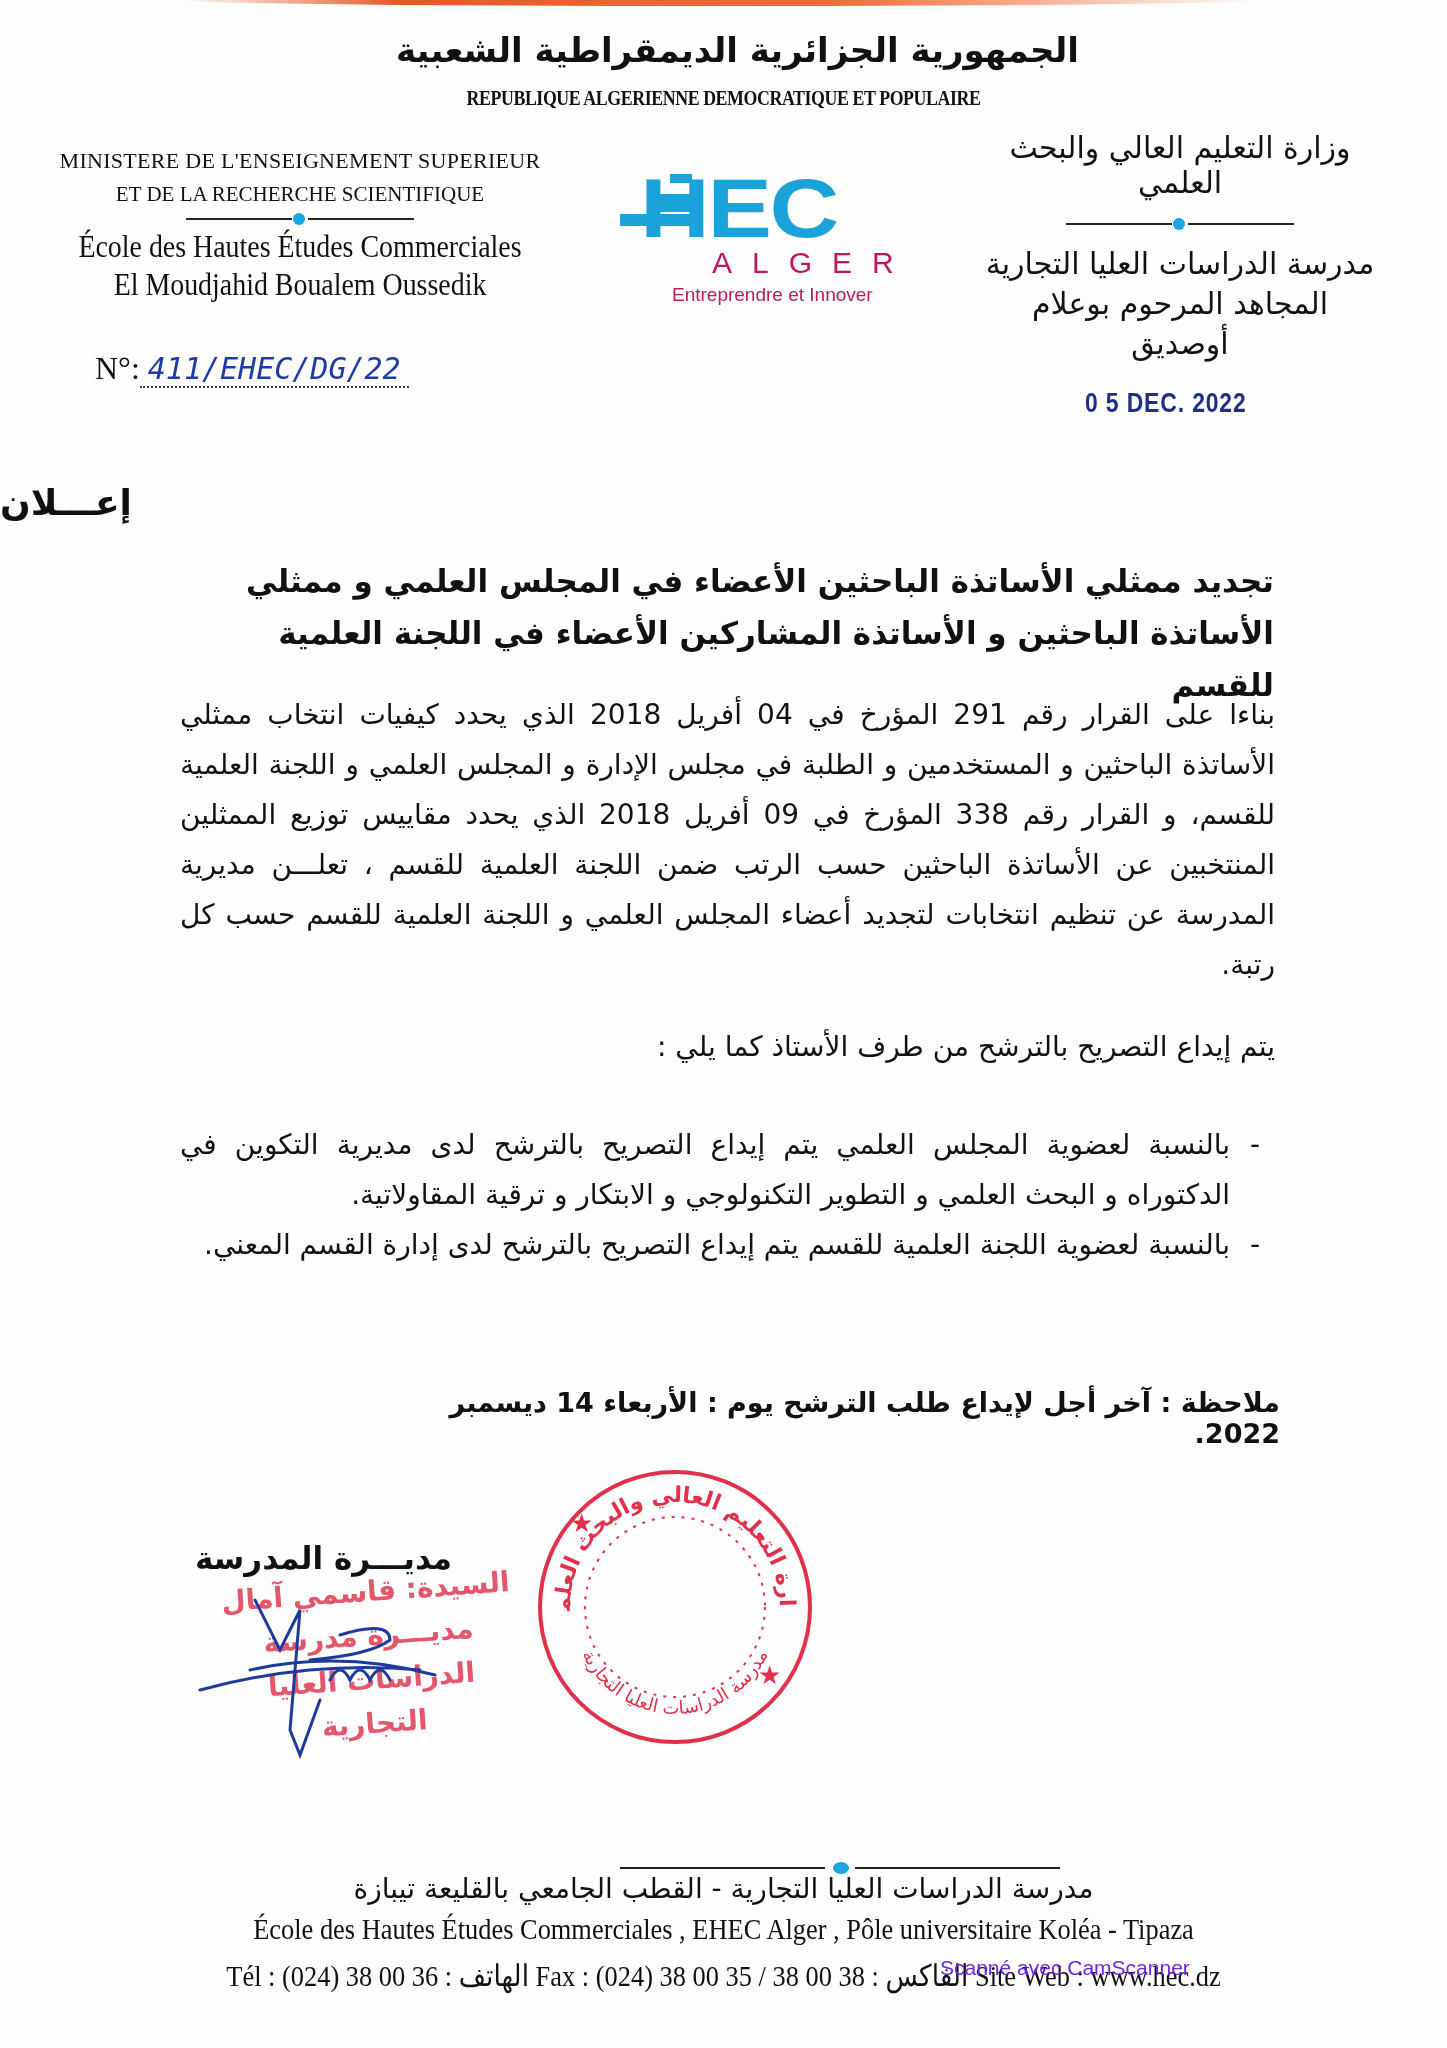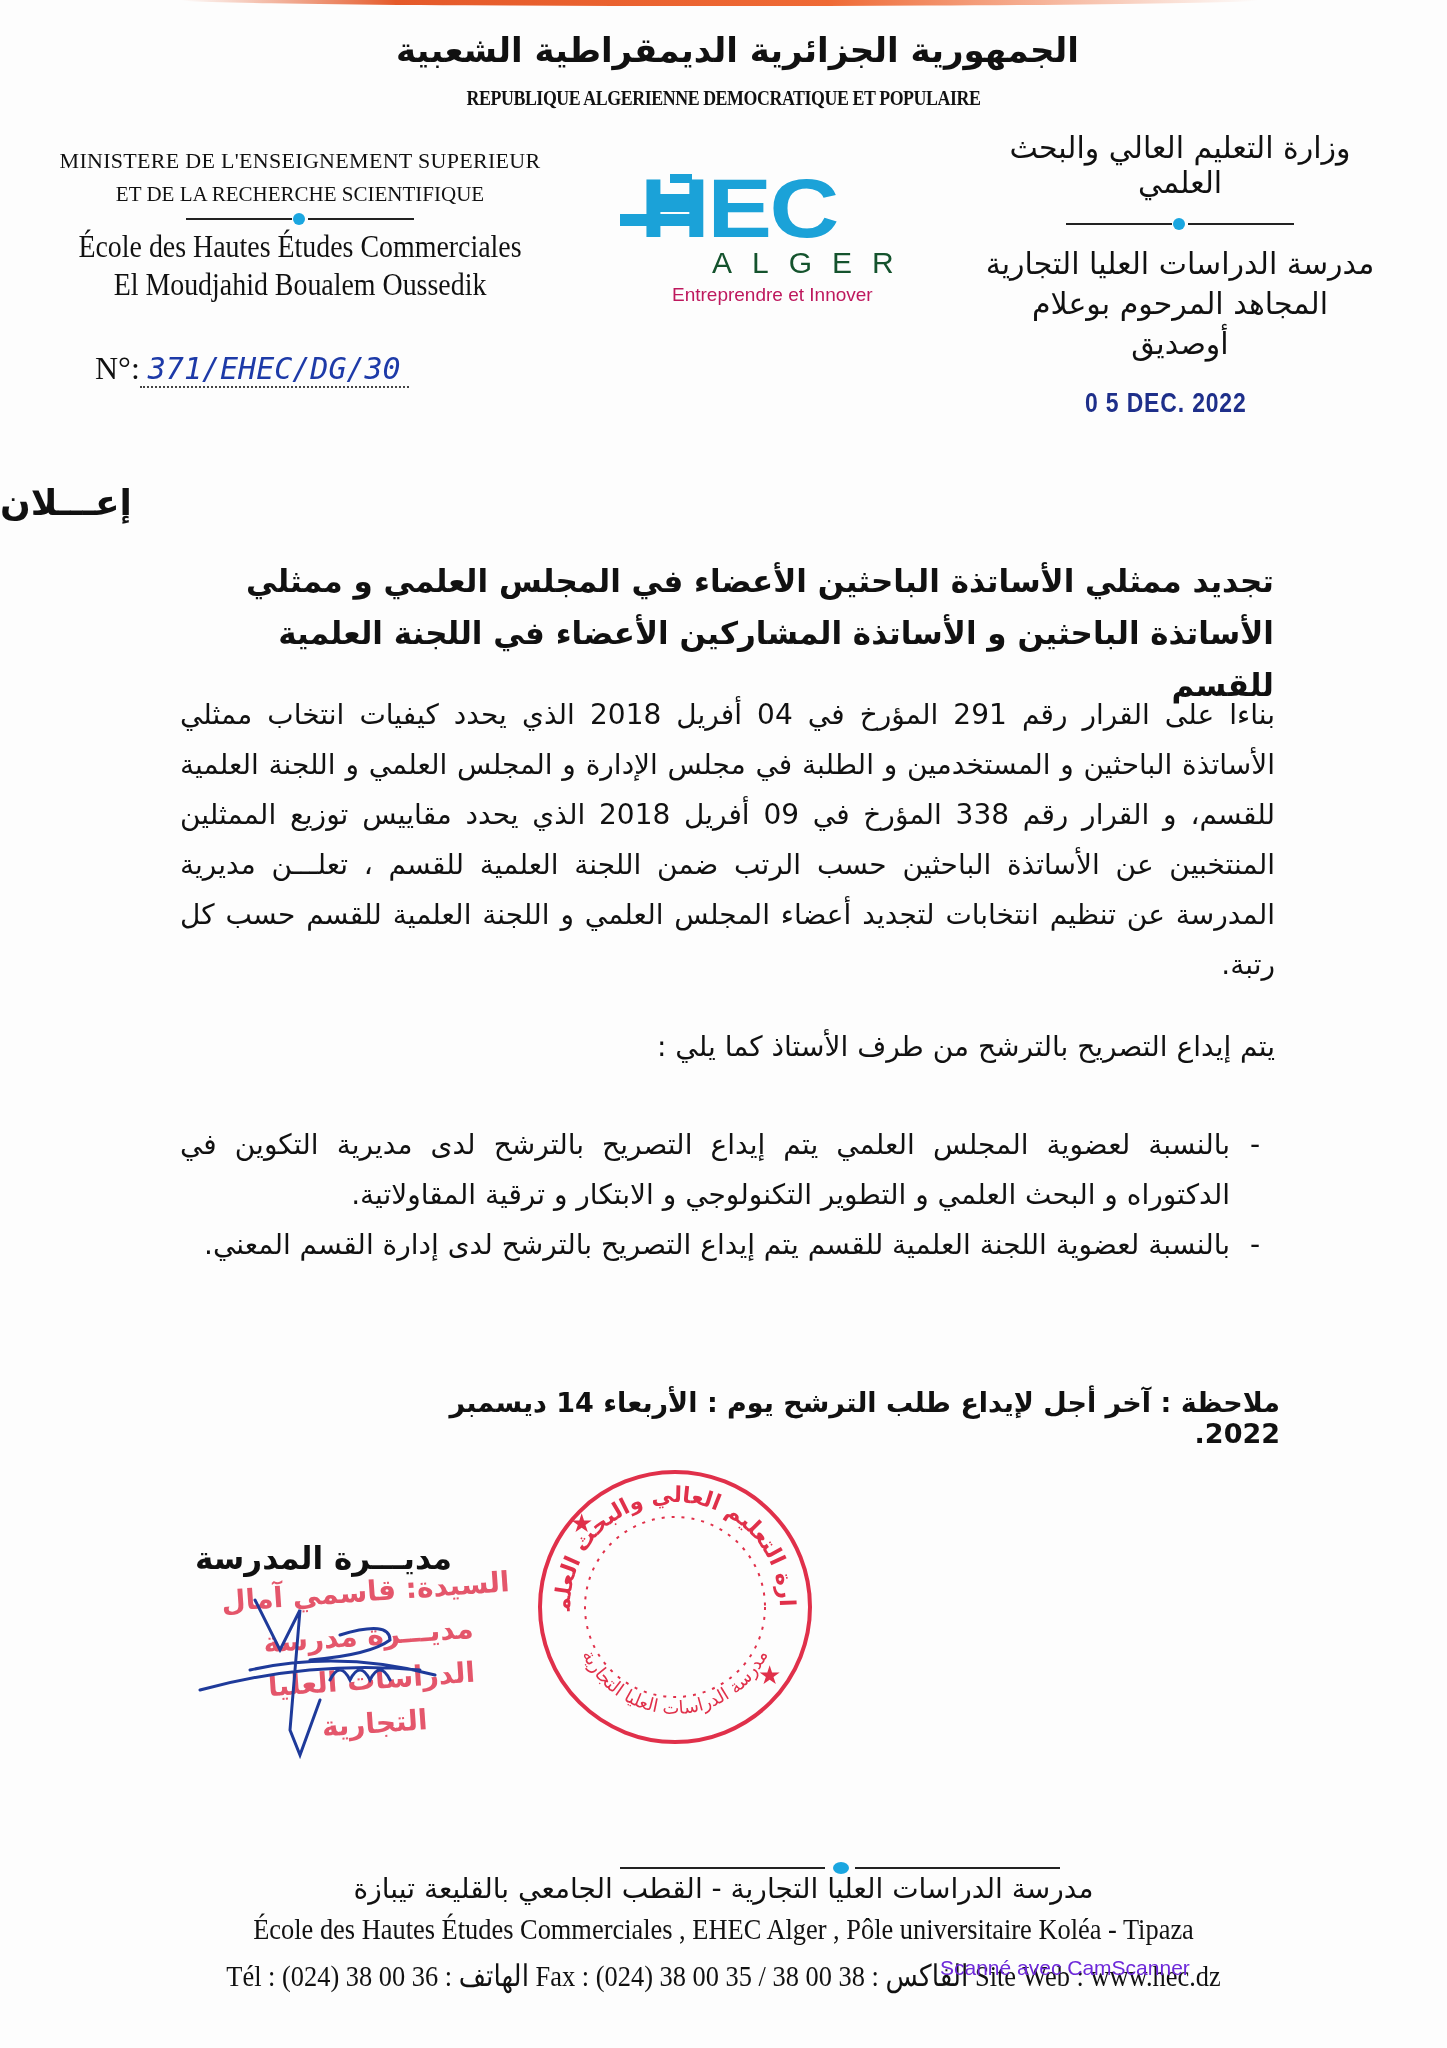--- a/index.html
+++ b/index.html
@@ -28,21 +28,21 @@
     .divider .line { position: absolute; top: 5px; height: 2px; background: #222; width: 106px; }
     .divider .line.l { left: 0; }
     .divider .line.r { right: 0; }
     .divider .dot { position: absolute; left: 107px; top: 0; width: 12px; height: 12px; border-radius: 50%; background: #1aa6e0; }
     .school-l1 { font-size: 31px; transform: scaleX(0.9); }
     .school-l2 { font-size: 31px; transform: scaleX(0.9); margin-top: 2px; }
 
     .logo { left: 600px; top: 168px; width: 300px; height: 150px; }
     .logo-hec { position: absolute; left: 40px; top: 0; font-family: "Liberation Sans", sans-serif; font-weight: bold; color: #1ba2d8; font-size: 84px; line-height: 80px; letter-spacing: -2px; transform: scaleX(1.15); transform-origin: left; }
     .logo-bars span { position: absolute; height: 9px; background: #1ba2d8; }
-    .logo-alger { position: absolute; left: 112px; top: 78px; font-family: "Liberation Sans", sans-serif; color: #14532d; font-size: 30px; letter-spacing: 20px; }
+    .logo-alger { position: absolute; left: 112px; top: 78px; font-family: "Liberation Sans", sans-serif; color: #be185d; font-size: 30px; letter-spacing: 20px; }
     .logo-tag { position: absolute; left: 72px; top: 116px; font-family: "Liberation Sans", sans-serif; font-size: 19px; color: #be185d; }
 
     .right-head { left: 980px; top: 130px; width: 400px; text-align: center; }
     .ar-min { font-size: 30px; }
     .right-head .divider { margin: 18px auto 14px; }
     .ar-school-1, .ar-school-2 { font-size: 30px; line-height: 40px; }
 
     .ref-no { left: 95px; top: 350px; font-family: "Liberation Serif", serif; font-size: 32px; }
     .ref-no .hand { font-family: "DejaVu Sans Mono", monospace; color: #1d3aa8; font-size: 30px; border-bottom: 2px dotted #444; padding: 0 8px; font-style: italic; }
     .date-stamp { left: 1085px; top: 388px; font-family: "Liberation Sans", sans-serif; font-weight: bold; color: #1e2f8a; font-size: 27px; transform: scaleX(0.85); transform-origin: left; letter-spacing: 1px; }
@@ -110,21 +110,21 @@
   <div class="divider" style="direction:ltr;">
     <span class="line l"></span>
       <span class="dot"></span>
       <span class="line r"></span>
   </div>
   <div class="ar-school-1">مدرسة الدراسات العليا التجارية</div>
   <div class="ar-school-2">المجاهد المرحوم بوعلام أوصديق</div>
 </div>
 
 <div class="abs ref-no">
-  <span>N°:</span><span class="hand">371/EHEC/DG/30</span>
+  <span>N°:</span><span class="hand">411/EHEC/DG/22</span>
 </div>
 
 <div class="abs date-stamp">0 5 DEC. 2022</div>
 
 <div class="abs title ar">إعـــلان</div>
 <div class="abs subtitle ar">تجديد ممثلي الأساتذة الباحثين الأعضاء في المجلس العلمي و ممثلي الأساتذة الباحثين و الأساتذة المشاركين الأعضاء في اللجنة العلمية للقسم</div>
 
 <div class="abs body-para ar">
   <p>بناءا على القرار رقم 291 المؤرخ في 04 أفريل 2018 الذي يحدد كيفيات انتخاب ممثلي الأساتذة الباحثين و المستخدمين و الطلبة في مجلس الإدارة و المجلس العلمي و اللجنة العلمية للقسم، و القرار رقم 338 المؤرخ في 09 أفريل 2018 الذي يحدد مقاييس توزيع الممثلين المنتخبين عن الأساتذة الباحثين حسب الرتب ضمن اللجنة العلمية للقسم ، تعلـــن مديرية المدرسة عن تنظيم انتخابات لتجديد أعضاء المجلس العلمي و اللجنة العلمية للقسم حسب كل رتبة.</p>
 </div>

